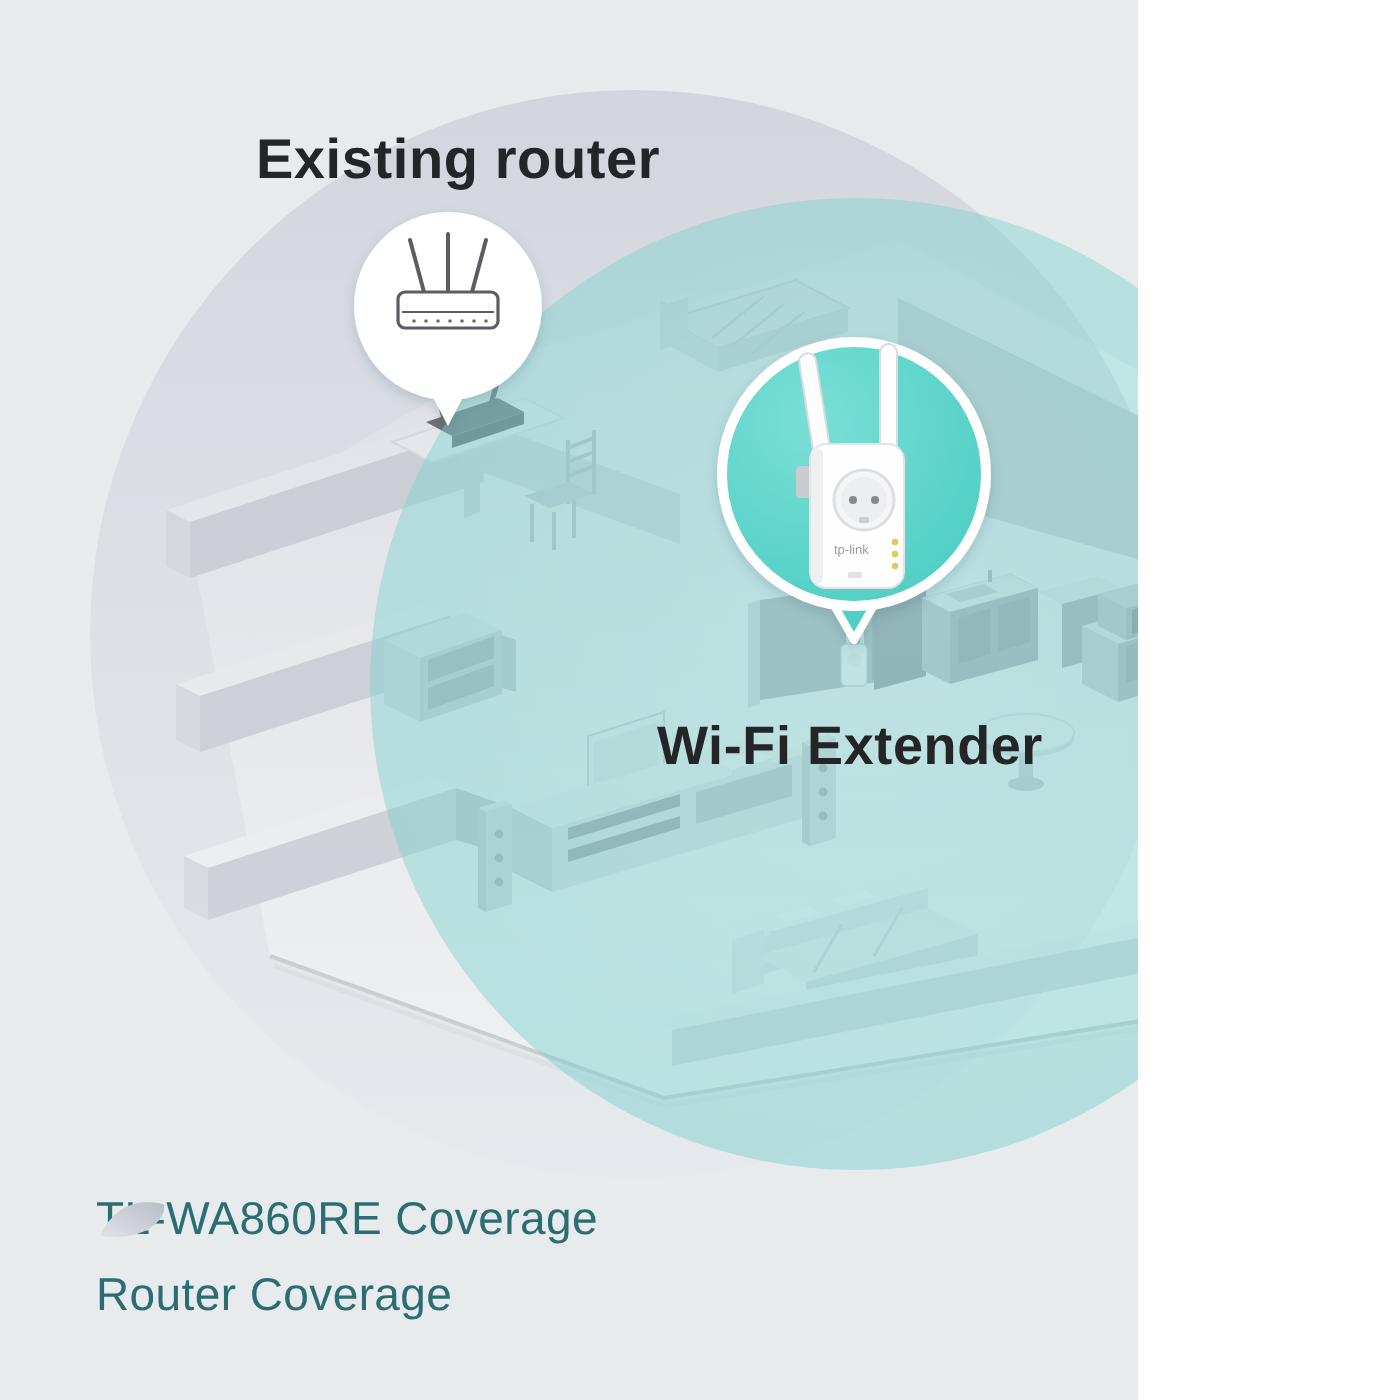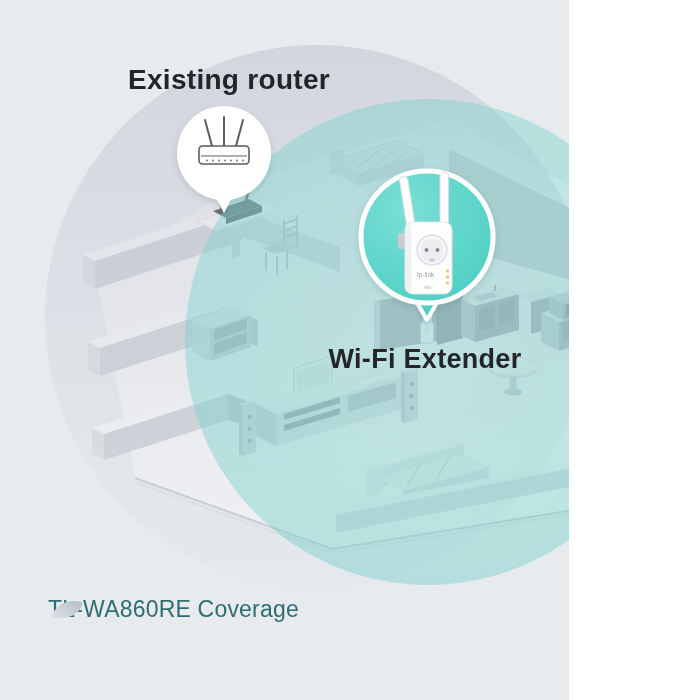--- a/index.html
+++ b/index.html
@@ -7,21 +7,21 @@
     position:relative;width:569px;height:700px;overflow:hidden;
     background:#e8ebee;
     font-family:"Liberation Sans",sans-serif;
   }
   .stage svg{position:absolute;left:0;top:0;}
   .float-label{
     position:absolute;transform:translateX(-50%);
     color:#232528;font-weight:600;letter-spacing:.3px;white-space:nowrap;
   }
   .label-router{left:229px;top:64px;font-size:28px;}
-  .label-extender{left:425px;top:344px;font-size:27px;text-align:right;}
+  .label-extender{left:425px;top:358px;font-size:27px;text-align:right;}
   .legend{
     position:absolute;left:48px;top:596px;
     display:flex;flex-direction:column;gap:11px;
   }
   .legend-row{display:flex;align-items:center;gap:13px;}
   .legend-text{font-size:23px;color:#2c6d72;letter-spacing:.2px;}
 </style>
 </head>
 <body>
 
@@ -285,16 +285,17 @@
     <div class="legend-row">
       <svg width="37" height="25" viewBox="0 0 36 24">
         <defs>
           <linearGradient id="swGray" x1="0" y1="1" x2="1" y2="0">
             <stop offset="0" stop-color="#dfe2e7"></stop>
               <stop offset="1" stop-color="#b9bdc6"></stop>
           </linearGradient>
         </defs>
         <path d="M2,21 C8,9 18,2 33,6 C34,10 30,16 23,19 C16,22 7,22 2,21 Z" fill="url(#swGray)"></path>
       </svg>
+      <span class="legend-text">Router Coverage</span>
     </div>
   </div>
 
 </div>
 
 </body></html>

